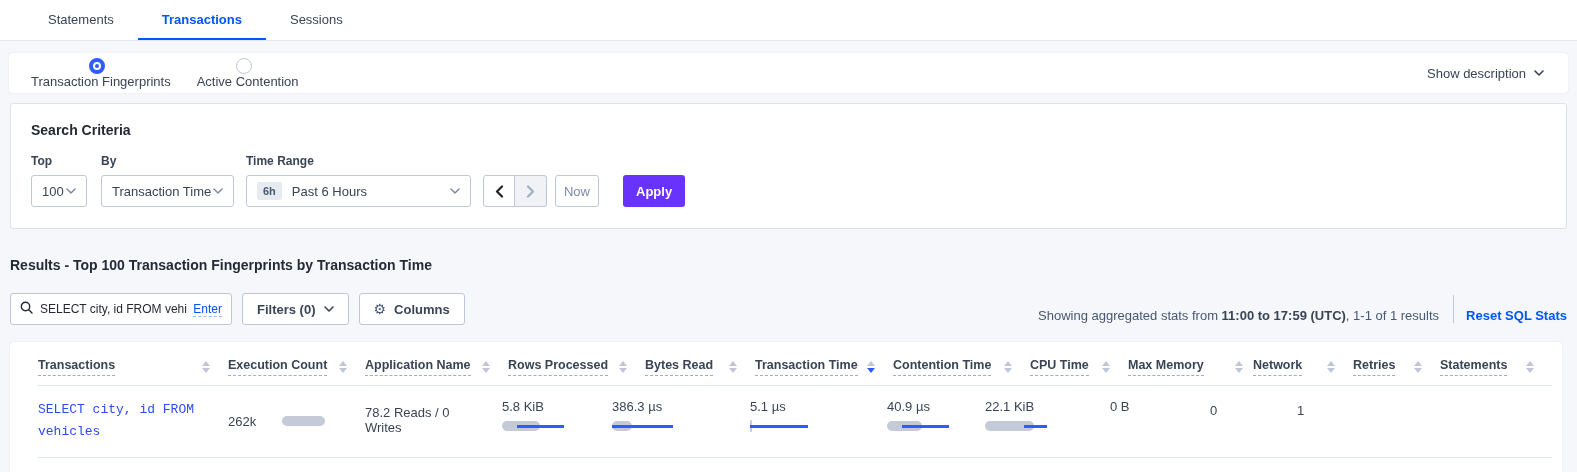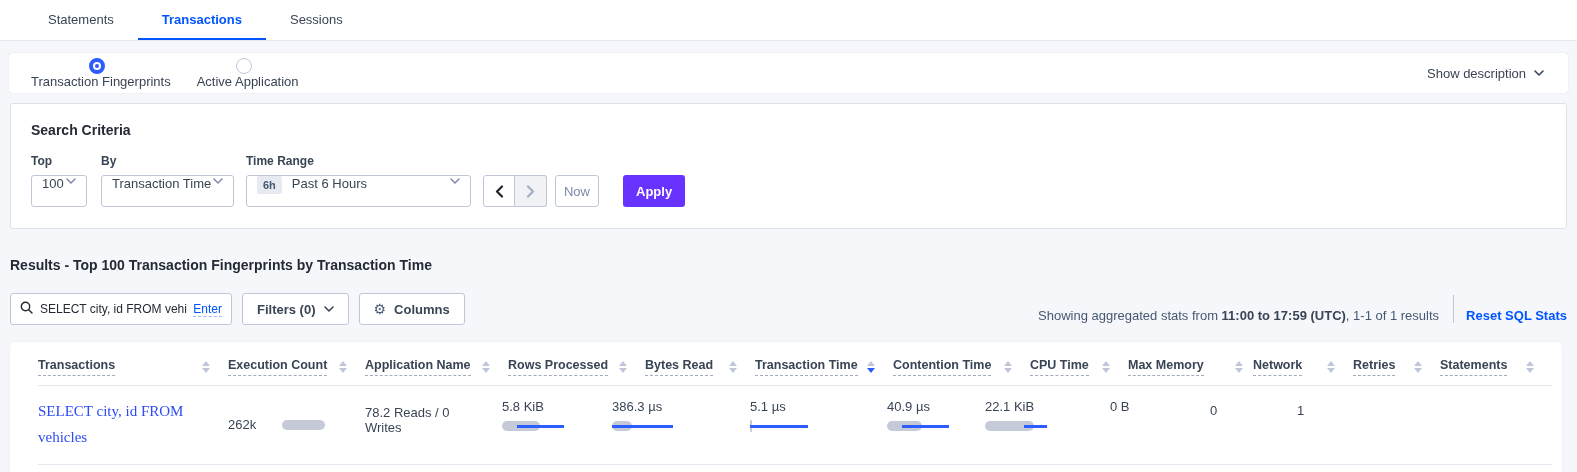--- a/index.html
+++ b/index.html
@@ -20,21 +20,21 @@
   .strip-right { margin-left:auto; display:flex; align-items:center; font-size:13px; color:#394455; cursor:pointer; }
   .chev { width:10px; height:10px; margin-left:8px; }
   .chev svg { display:block; }
 
   
   .criteria-card { background:#fff; margin:10px 10px 0 10px; border:1px solid #DCE2EA; border-radius:3px; padding:18px 20px 40px; height:126px; }
   .criteria-title { font-size:14px; font-weight:bold; color:#242A35; }
   .criteria-form { display:flex; align-items:flex-end; margin-top:16px; }
   .field { display:flex; flex-direction:column; }
   .field-label { font-size:12px; font-weight:bold; color:#394455; margin-bottom:7px; }
-  .select { height:32px; border:1px solid #C0C6D9; border-radius:3px; background:#fff; display:flex; align-items:flex-start; font-size:13px; color:#394455; padding:0 10px; cursor:pointer; }
+  .select { height:32px; border:1px solid #C0C6D9; border-radius:3px; background:#fff; display:flex; align-items:center; font-size:13px; color:#394455; padding:0 10px; cursor:pointer; }
   .select .chev { margin-left:auto; }
   .sel-top { width:56px; margin-right:14px; }
   .sel-by { width:133px; margin-right:12px; }
   .sel-range { width:225px; margin-right:12px; }
   .range-badge { background:#E7EAF1; color:#475872; font-size:11px; font-weight:bold; border-radius:2px; padding:3px 6px; margin-right:10px; }
   .arrow-group { display:flex; }
   .arrow-btn { width:32px; height:32px; border:1px solid #C0C6D9; background:#fff; display:flex; align-items:center; justify-content:center; cursor:pointer; }
   .arrow-btn.prev { border-radius:3px 0 0 3px; }
   .arrow-btn.next { border-radius:0 3px 3px 0; border-left:none; background:#F0F2F5; cursor:default; }
   .now-btn { margin-left:8px; width:44px; height:32px; border:1px solid #C0C6D9; border-radius:3px; background:#fff; font-size:13px; color:#7E89A9; display:flex; align-items:center; justify-content:center; cursor:pointer; }
@@ -59,21 +59,21 @@
   .thead { display:flex; align-items:flex-end; padding:16px 0 9px; border-bottom:1px solid #E2E8F0; }
   .th { display:flex; align-items:center; justify-content:space-between; padding-right:18px; }
   .th-label { font-size:12.5px; font-weight:bold; color:#394455; border-bottom:1px dashed #A2ACBD; padding-bottom:3px; white-space:nowrap; cursor:pointer; }
   .sort { display:flex; flex-direction:column; align-items:center; cursor:pointer; margin-left:4px; }
   .sort i { display:block; width:0; height:0; border-left:4px solid transparent; border-right:4px solid transparent; }
   .sort .up { border-bottom:5px solid #C0C6D9; margin-bottom:2px; }
   .sort .dn { border-top:5px solid #C0C6D9; }
   .sort.desc .dn { border-top-color:#2D5CFF; }
   .trow { display:flex; padding:13px 0 14px; border-bottom:1px solid #E2E8F0; }
   .td { padding-right:18px; font-size:13px; color:#394455; }
-  .sql-link { font-family:Liberation Serif, serif; font-size:15px; line-height:1.7; color:#2D4BF5; cursor:pointer; }
+  .sql-link { font-family:Liberation Mono, monospace; font-size:13px; line-height:1.7; color:#2D4BF5; cursor:pointer; }
   .count-cell { display:flex; align-items:center; }
   .bar-gray { background:#C4CAD8; border-radius:5px; height:10px; }
   .count-cell .bar-gray { margin-left:26px; width:43px; }
   .metric .val { margin-bottom:7px; }
   .barbox { position:relative; height:10px; }
   .barbox .bar-gray { position:absolute; left:0; top:0; }
   .bar-line { position:absolute; top:3.5px; height:3px; background:#2D5CFF; }
 
   
   .c0{width:190px;} .c1{width:137px;} .c2{width:143px;} .c3{width:137px;} .c4{width:110px;}
@@ -89,21 +89,21 @@
   <div class="tab">Sessions</div>
 </div>
 
 <div class="radio-strip">
   <div class="radio-opt selected">
     <span class="radio-circle"></span>
     <span class="radio-label">Transaction Fingerprints</span>
   </div>
   <div class="radio-opt">
     <span class="radio-circle"></span>
-    <span class="radio-label">Active Application</span>
+    <span class="radio-label">Active Contention</span>
   </div>
   <div class="strip-right">
     <span>Show description</span>
     <span class="chev">
       <svg width="10" height="10" viewBox="0 0 10 10">
           <polyline points="1,3 5,7 9,3" fill="none" stroke="#394455" stroke-width="1.6" stroke-linecap="round" stroke-linejoin="round"></polyline>
         </svg>
     </span>
   </div>
 </div>

